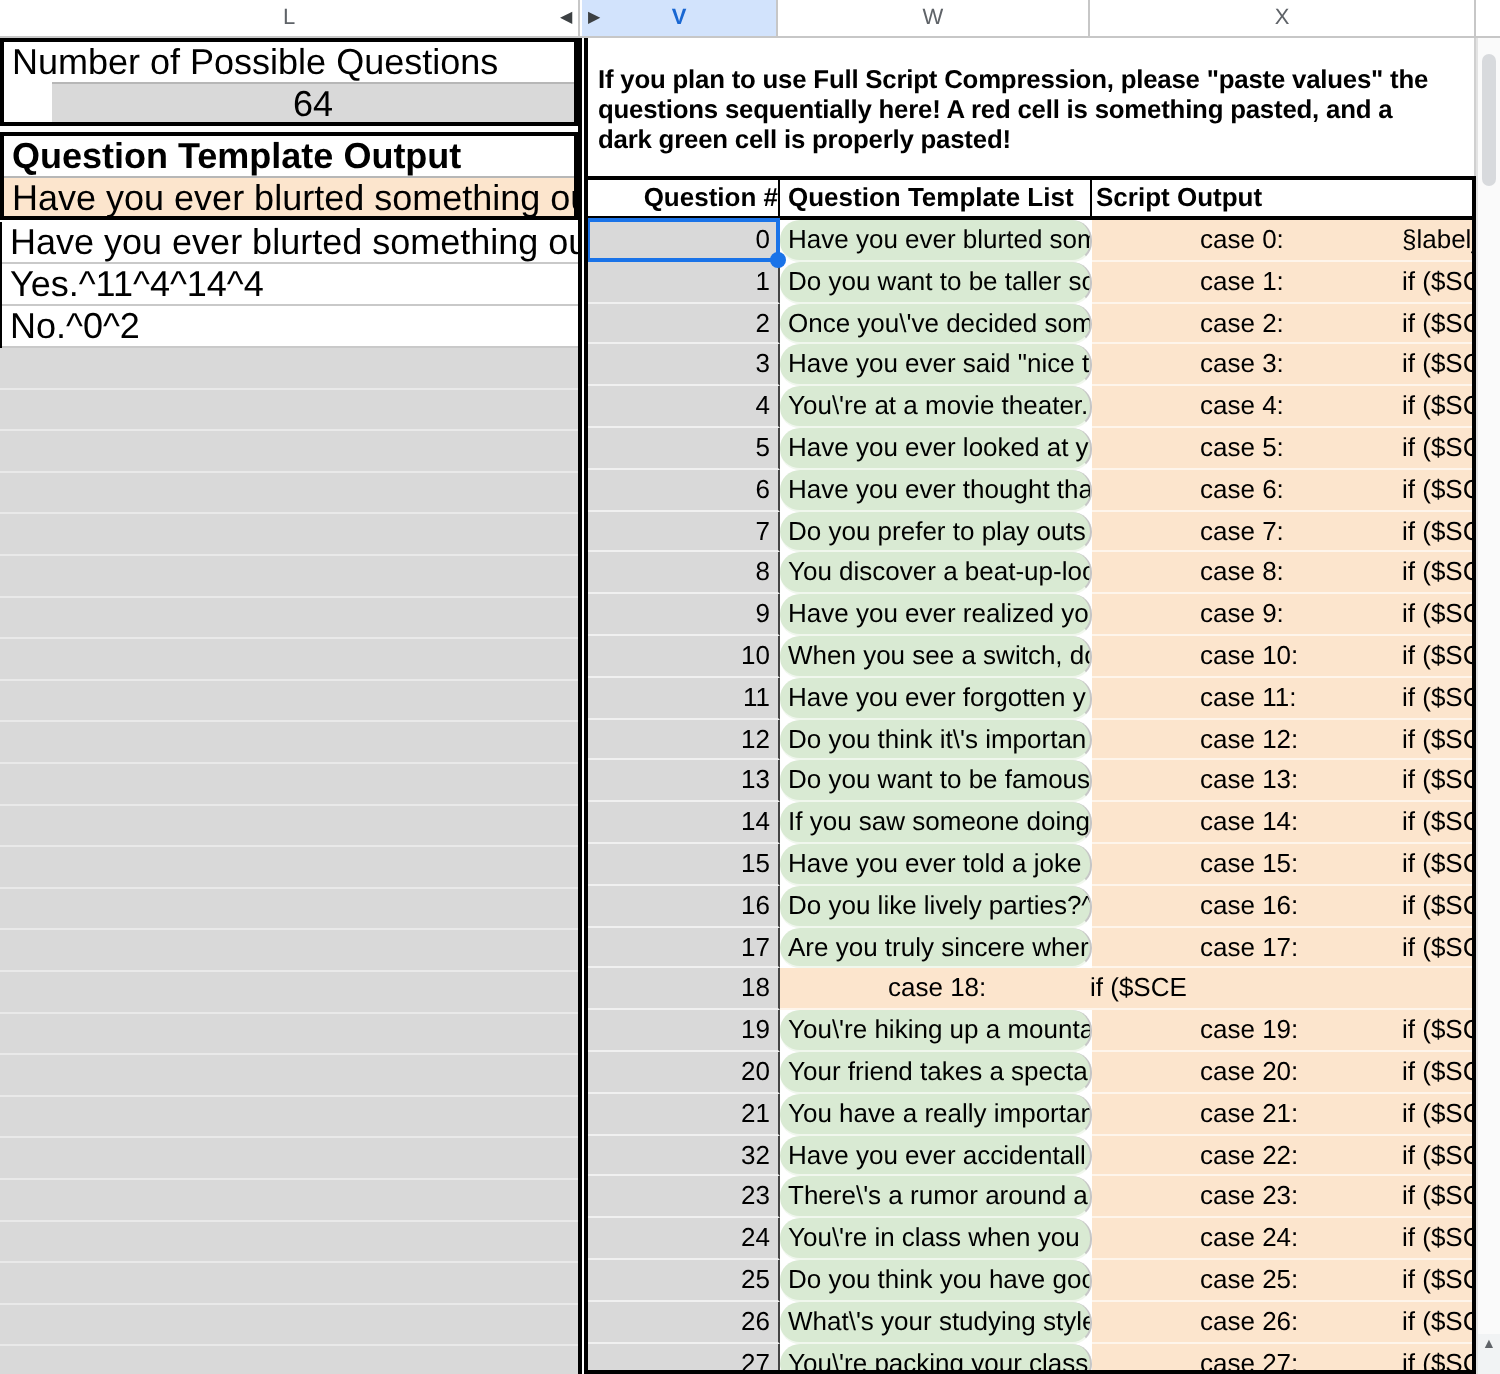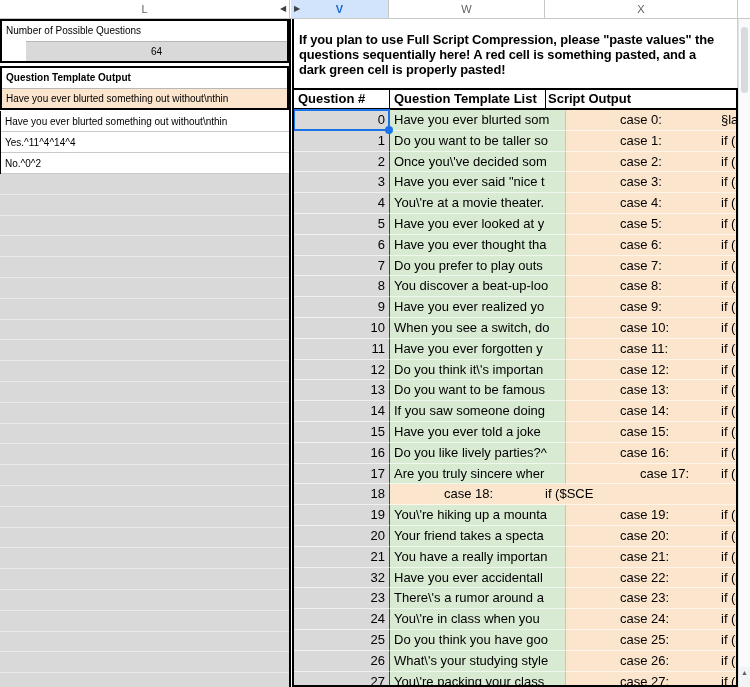--- a/index.html
+++ b/index.html
@@ -14,21 +14,21 @@
   .ch-l{left:0;width:290px;}
   .ch-v{left:291px;width:98px;background:#d2e3fc;color:#1967d2;font-weight:bold;}
   .ch-w{left:389px;width:156px;}
   .ch-x{left:545px;width:193px;}
   .hidden-arrow{position:absolute;top:4px;font-size:8px;color:#3c4043;z-index:6;line-height:10px;}
   .arr-l{left:280px;}
   .arr-r{left:294px;}
 
   
   .leftpanel{position:absolute;left:0;top:19px;width:291px;height:668px;background:#fff;
-             border-right:2px solid #000;box-sizing:border-box;font-size:10px;}
+             border-right:2px solid #000;box-sizing:border-box;font-size:18px;}
   .lblock{position:absolute;left:0;width:289px;border:2px solid #000;background:#fff;box-sizing:border-box;}
   .blk1{top:0;}
   .blk2{top:47px;}
   .lrow{height:20px;line-height:20px;padding-left:4px;white-space:nowrap;overflow:hidden;box-sizing:border-box;}
   .lrow.sep{border-top:1px solid #b7b7b7;}
   .lrow.grayval{background:#d9d9d9;text-align:center;padding-left:0;margin-left:24px;}
   .lrow.bold{font-weight:bold;}
   .lrow.peach{background:#fce5cd;}
   .plainrows{position:absolute;left:0;top:92px;width:289px;border-left:1px solid #000;box-sizing:border-box;}
   .prow{height:21px;line-height:21px;padding-left:4px;border-bottom:1px solid #c9c9c9;
@@ -39,30 +39,30 @@
   
   .instructions{position:absolute;left:292px;top:19px;width:446px;height:69px;background:#fff;
                 border-left:2px solid #000;border-right:1px solid #d0d0d0;box-sizing:border-box;
                 padding:13px 0 0 5px;font-weight:bold;font-size:12.9px;line-height:15px;
                 letter-spacing:-0.1px;white-space:nowrap;overflow:hidden;}
 
   .qtable{position:absolute;left:292px;top:88px;width:446px;height:599px;background:#fff;
           border:2px solid #000;box-sizing:border-box;overflow:hidden;}
   .thead{display:flex;height:18px;border-bottom:2px solid #000;font-weight:bold;font-size:13px;}
   .th{line-height:18px;box-sizing:border-box;white-space:nowrap;overflow:hidden;}
-  .th-v{width:96px;border-right:1px solid #000;padding-left:4px;}
+  .th-v{width:96px;border-right:1px solid #000;padding-left:4px;text-align:right;}
   .th-w{width:156px;border-right:1px solid #000;padding-left:4px;}
   .th-x{flex:1;padding-left:2px;}
 
   .trow{display:flex;height:20.8px;font-size:13px;}
   .cell{box-sizing:border-box;border-bottom:1px solid rgba(255,255,255,0.6);line-height:19.8px;}
   .c-num{width:96px;background:#d9d9d9;border-right:1px solid #444;text-align:right;
          padding-right:4px;position:relative;}
-  .c-q{width:176px;background:#d9ead3;border-right:1px solid #c6c6c6;padding-left:4px;
-       white-space:nowrap;overflow:hidden;}
+  .c-q{width:156px;background:#d9ead3;border-right:1px solid #c6c6c6;padding-left:4px;
+       white-space:nowrap;overflow:hidden;border-radius:10px;}
   .c-s{flex:1;background:#fce5cd;position:relative;overflow:hidden;}
   .c-s .case{position:absolute;left:54px;white-space:nowrap;}
   .c-s .frag{position:absolute;left:155px;white-space:nowrap;}
 
   .sel{position:absolute;left:-1px;top:-1px;right:-1px;bottom:-1px;
        border:2px solid #1a73e8;z-index:3;pointer-events:none;}
   .sel::after{content:"";position:absolute;right:-5px;bottom:-5px;width:8px;height:8px;
               border-radius:50%;background:#1a73e8;}
 
   
@@ -250,21 +250,21 @@
           <div class="cell c-q">Do you like lively parties?^</div>
           <div class="cell c-s">
             <div class="case" style="display: inline-block;">case 16:</div>
             <div class="frag" style="display: inline-block;">if ($SCE</div>
           </div>
         </div>
         <div class="trow">
           <div class="cell c-num">17</div>
           <div class="cell c-q">Are you truly sincere wher</div>
           <div class="cell c-s">
-            <div class="case" style="display: inline-block; margin-left: 20px;">case 17:</div>
+            <div class="case" style="display: inline-block;">case 17:</div>
             <div class="frag" style="display: inline-block;">if ($SCE</div>
           </div>
         </div>
         <div class="trow">
           <div class="cell c-num">18</div>
           <div class="cell c-s">
             <div class="case" style="display: inline-block;">case 18:</div>
             <div class="frag" style="display: inline-block;">if ($SCE</div>
           </div>
         </div>

